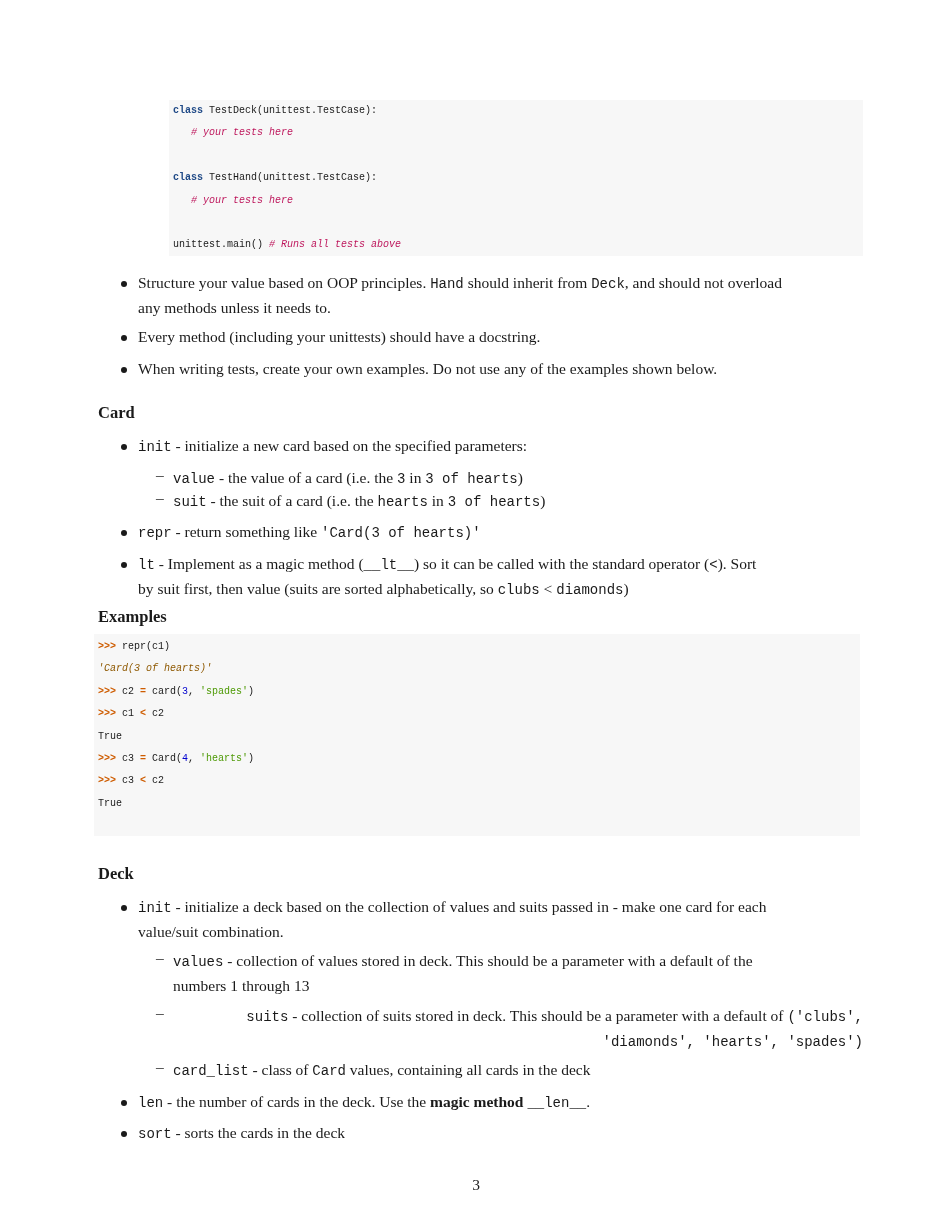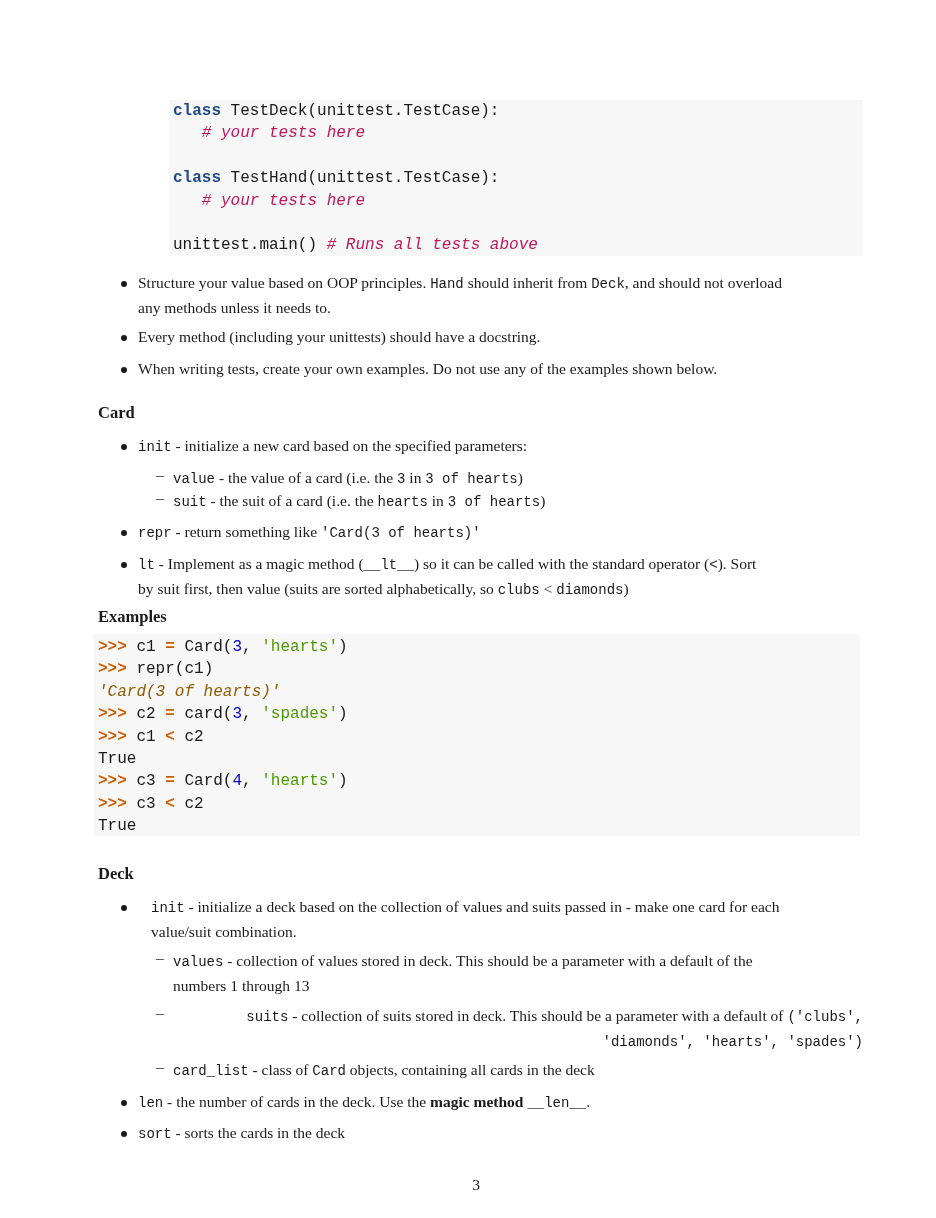--- a/index.html
+++ b/index.html
@@ -1,19 +1,19 @@
 <!DOCTYPE html>
 <html><head>
 <meta charset="utf-8">
 <style>
   html, body { margin: 0; padding: 0; background: #ffffff; }
   body { width: 936px; height: 1218px; position: relative; overflow: hidden;
          font-family: "Liberation Serif", "DejaVu Serif", serif; color: #1a1a1a; font-size: 15.5px; }
   .mono { font-family: "Liberation Mono", "DejaVu Sans Mono", monospace; font-size: 14px; }
-  .codeblock { position: absolute; background: #f7f7f7; font-family: "Liberation Mono", "DejaVu Sans Mono", monospace; font-size: 16px; line-height: 22.4px; color: #1a1a1a; }
+  .codeblock { position: absolute; background: #f7f7f7; font-family: "Liberation Mono", "DejaVu Sans Mono", monospace; font-size: 10px; line-height: 22.4px; color: #1a1a1a; }
   .codeblock .line { white-space: pre; height: 22.4px; }
   .kw { color: #204a87; font-weight: bold; }
   .cm { color: #be185d; font-style: italic; }
   .op { color: #ce5c00; font-weight: bold; }
   .num { color: #0000cf; }
   .str { color: #4e9a06; }
   .out-italic { color: #8f5902; font-style: italic; }
 
   .para { position: absolute; line-height: 23px; }
   .bullet { position: absolute; width: 6px; height: 6px; border-radius: 50%; background: #1a1a1a; }
@@ -69,51 +69,50 @@
 </div>
 
 <div class="bullet" style="left:121px; top:562px;"></div>
 <div class="para" style="left:138px; top:552px; width:720px;">
   <span class="mono">lt</span><span> - Implement as a magic method (</span><span class="mono">__lt__</span><span>) so it can be called with the standard operator (</span><span class="mono">&lt;</span><span>). Sort</span><br><span>by suit first, then value (suits are sorted alphabetically, so </span><span class="mono">clubs</span><span> &lt; </span><span class="mono">diamonds</span><span>)</span>
 </div>
 
 <h3 style="left:98px; top:607px;">Examples</h3>
 
 <div class="codeblock" style="left:94px; top:634px; width:762px; height:200px; padding-left:4px; padding-top:2px;">
-  <div class="line"><span class="op">&gt;&gt;&gt;</span><span> c1 </span><span class="op">=</span><span> Card(</span><span class="num">3</span><span>, </span><span class="str">'hearts'</span><span>)</span></div>
   <div class="line"><span class="op">&gt;&gt;&gt;</span><span> repr(c1)</span></div>
   <div class="line"><span class="out-italic">'Card(3 of hearts)'</span></div>
   <div class="line"><span class="op">&gt;&gt;&gt;</span><span> c2 </span><span class="op">=</span><span> card(</span><span class="num">3</span><span>, </span><span class="str">'spades'</span><span>)</span></div>
   <div class="line"><span class="op">&gt;&gt;&gt;</span><span> c1 </span><span class="op">&lt;</span><span> c2</span></div>
   <div class="line"><span>True</span></div>
   <div class="line"><span class="op">&gt;&gt;&gt;</span><span> c3 </span><span class="op">=</span><span> Card(</span><span class="num">4</span><span>, </span><span class="str">'hearts'</span><span>)</span></div>
   <div class="line"><span class="op">&gt;&gt;&gt;</span><span> c3 </span><span class="op">&lt;</span><span> c2</span></div>
   <div class="line"><span>True</span></div>
 </div>
 
 <h3 style="left:98px; top:864px;">Deck</h3>
 
 <div class="bullet" style="left:121px; top:905px;"></div>
-<div class="para" style="left:151px; top:895px; width:720px;">
+<div class="para" style="left:138px; top:895px; width:720px;">
   <span class="mono">init</span><span> - initialize a deck based on the collection of values and suits passed in - make one card for each</span><br><span>value/suit combination.</span>
 </div>
 
 <div class="dash" style="left:156px; top:949px;">–</div>
 <div class="para" style="left:173px; top:949px; width:690px;">
   <span class="mono">values</span><span> - collection of values stored in deck.  This should be a parameter with a default of the</span><br><span>numbers 1 through 13</span>
 </div>
 
 <div class="dash" style="left:156px; top:1004px;">–</div>
 <div class="para" style="left:173px; top:1004px; width:690px;text-align:right;">
   <span class="mono">suits</span><span> - collection of suits stored in deck.  This should be a parameter with a default of </span><span class="mono">('clubs',</span><br><span class="mono">'diamonds', 'hearts', 'spades')</span>
 </div>
 
 <div class="dash" style="left:156px; top:1058px;">–</div>
 <div class="para" style="left:173px; top:1058px;">
-  <span class="mono">card_list</span><span> - class of </span><span class="mono">Card</span><span> objects, containing all cards in the deck</span>
+  <span class="mono">card_list</span><span> - class of </span><span class="mono">Card</span><span> values, containing all cards in the deck</span>
 </div>
 
 <div class="bullet" style="left:121px; top:1100px;"></div>
 <div class="para" style="left:138px; top:1090px;">
   <span class="mono">len</span><span> - the number of cards in the deck. Use the </span><b class="strong">magic method</b><span> </span><span class="mono">__len__</span><span>.</span>
 </div>
 
 <div class="bullet" style="left:121px; top:1131px;"></div>
 <div class="para" style="left:138px; top:1121px;">
   <span class="mono">sort</span><span> - sorts the cards in the deck</span>

